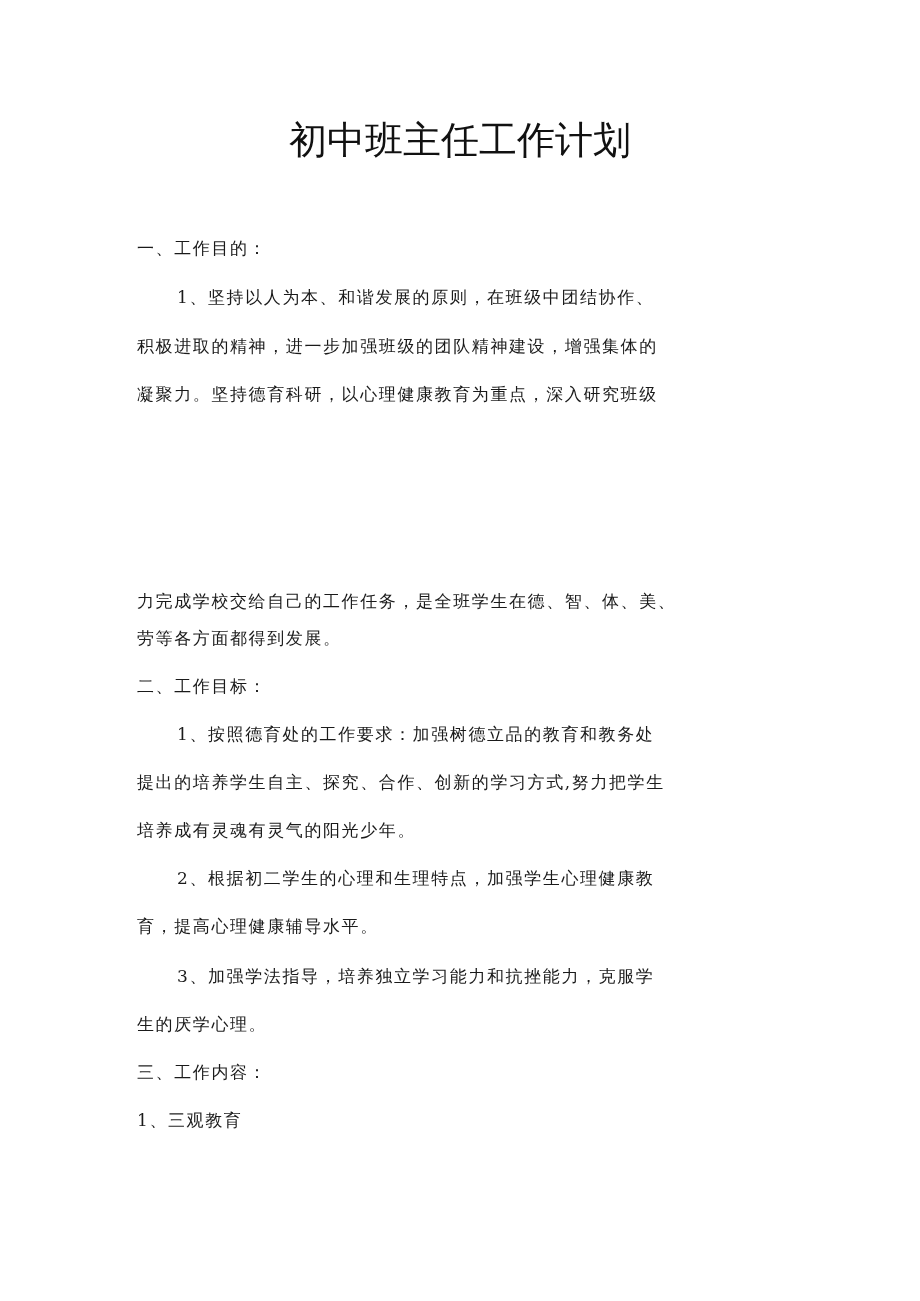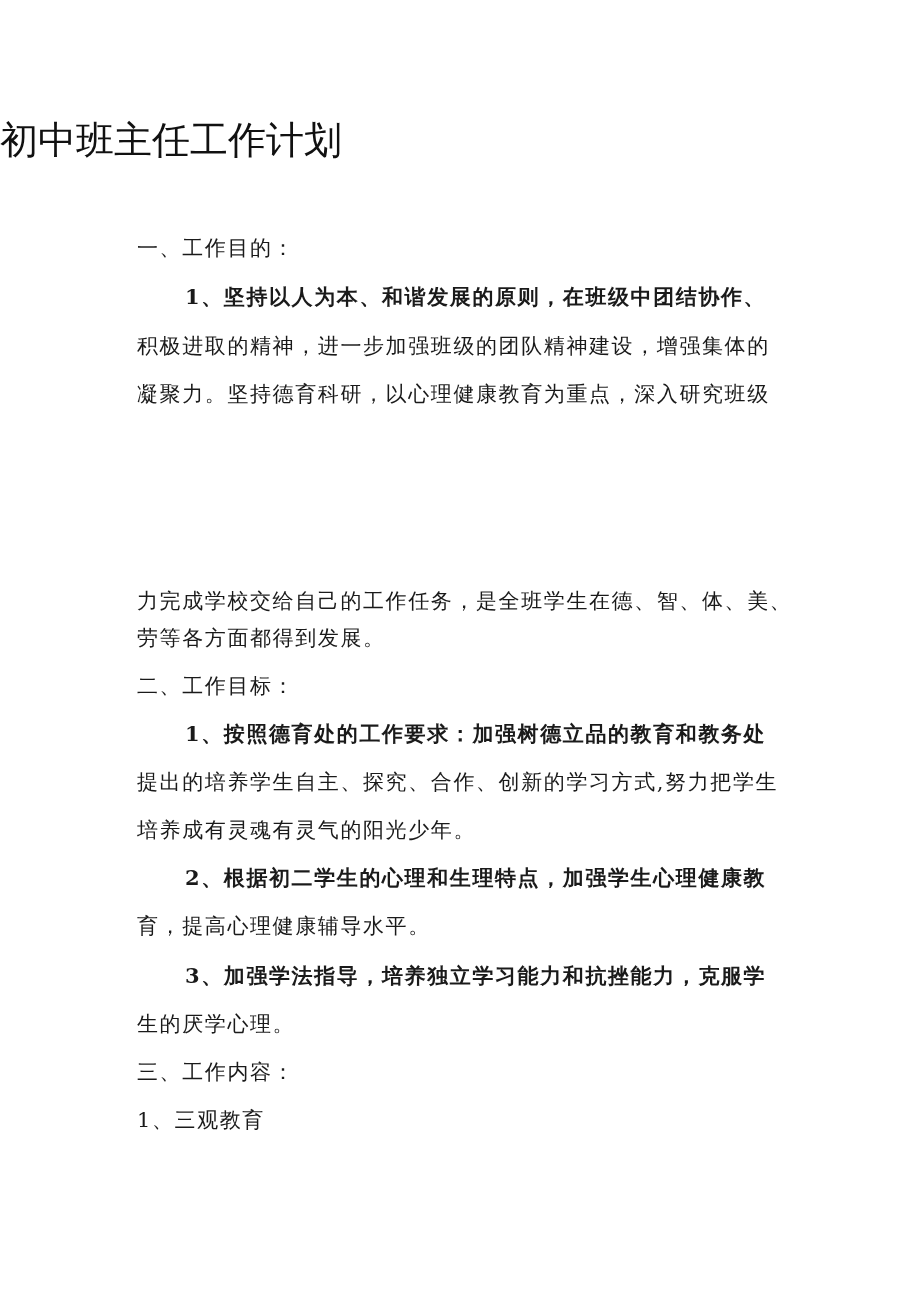--- a/index.html
+++ b/index.html
@@ -19,37 +19,38 @@
       position: absolute;
       left: 0; top: 0;
       width: 920px; height: 1301px;
       background: #ffffff;
     }
     .title {
       position: absolute;
       left: 0;
       width: 920px;
       top: 116px;
+      text-align: center;
       font-family: "DejaVu Sans", "Liberation Sans", sans-serif;
       font-size: 38px;
       line-height: 48px;
       letter-spacing: 0px;
       color: #111111;
       white-space: nowrap;
     }
     .line {
       position: absolute;
       left: 137px;
-      font-size: 21px;
+      font-size: 17px;
       line-height: 28px;
       white-space: nowrap;
       letter-spacing: 1.6px;
       color: #1a1a1a;
     }
-    .indent { left: 185px; font-weight: bold; }
+    .indent { left: 177px; }
   </style>
 </head>
 <body>
 
 <div class="page">
 
   <div class="title" style="top:116px">初中班主任工作计划</div>
 
   <div class="line" style="top:234px">一、工作目的：</div>
 

